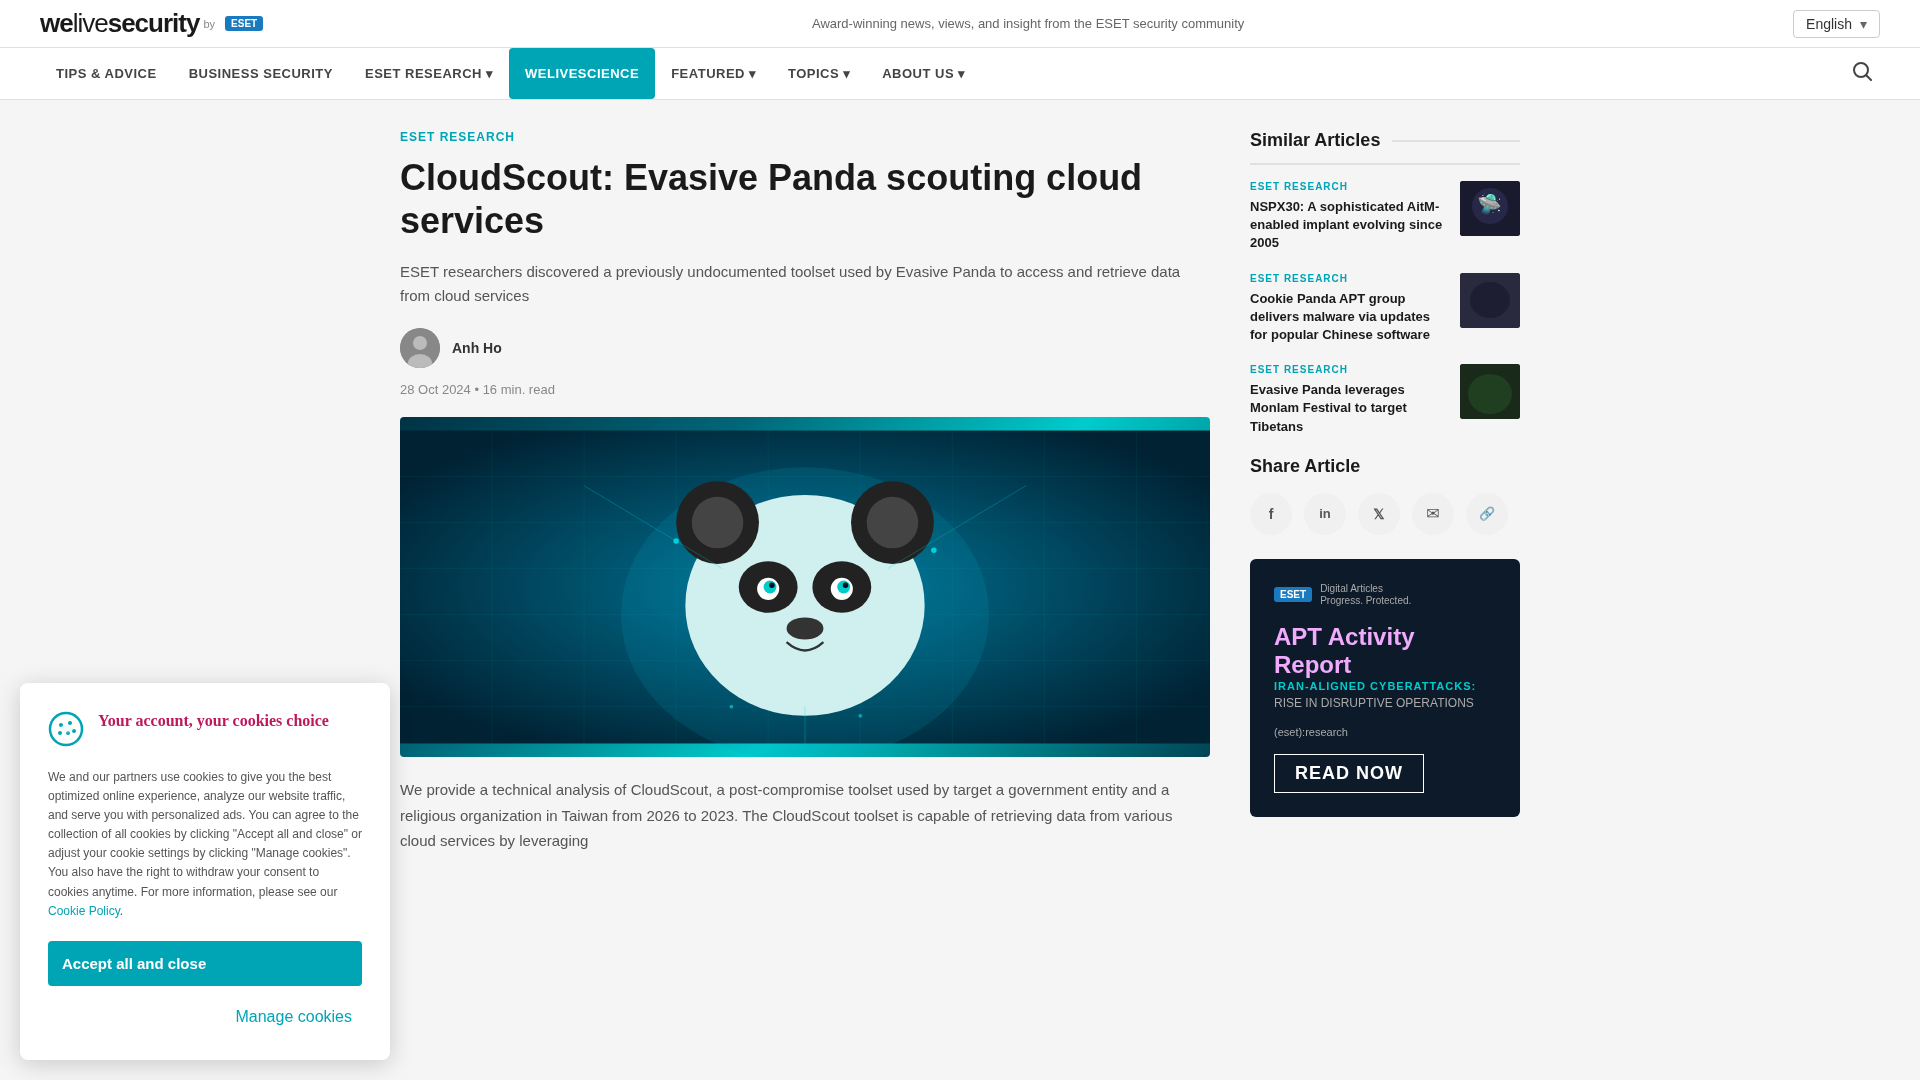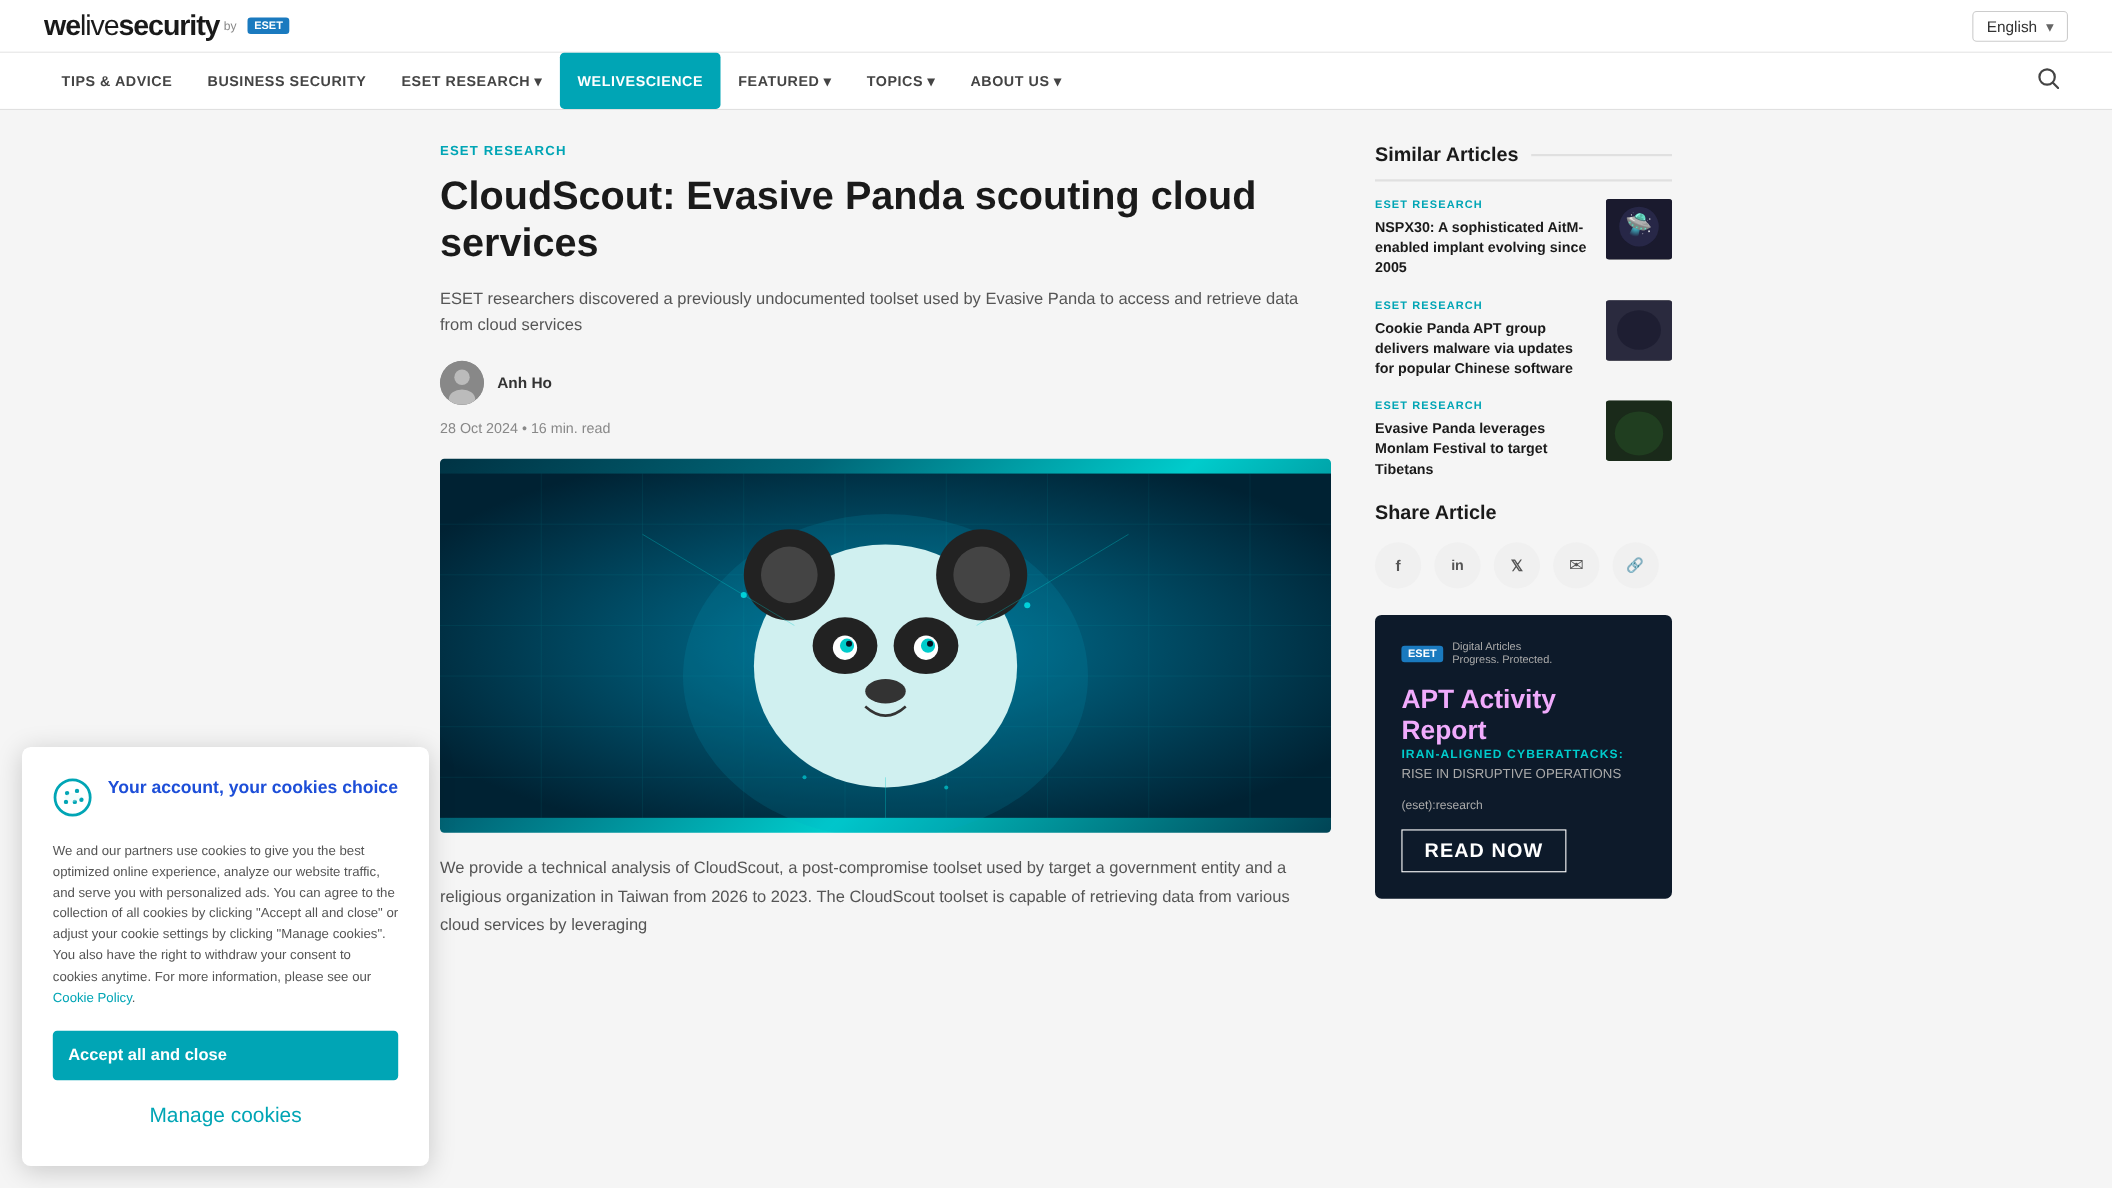--- a/index.html
+++ b/index.html
@@ -317,22 +317,23 @@
       margin-bottom: 14px;
     }
     .cookie-icon {
       font-size: 28px;
       color: #00a5b5;
       flex-shrink: 0;
     }
     .cookie-title {
       font-size: 16px;
       font-weight: bold;
-      color: #1d4ed8;
+      color: #be185d;
       line-height: 1.3;
+      font-family: Liberation Serif, serif;
     }
     .cookie-text {
       font-size: 12px;
       color: #555;
       line-height: 1.6;
       margin-bottom: 20px;
     }
     .cookie-text a {
       color: #00a5b5;
       text-decoration: none;
@@ -351,37 +352,38 @@
       margin-bottom: 12px;
       text-align: left;
     }
     .cookie-manage-btn {
       display: block;
       width: 100%;
       background: transparent;
       color: #00a5b5;
       border: none;
       padding: 10px;
-      font-size: 19px;
-      cursor: pointer;
-      text-align: center;
+      font-size: 16px;
+      cursor: pointer;
+      text-align: right;
       text-decoration: none;
     }
   </style>
 </head>
 <body>
 
 <div class="top-bar">
   <div class="logo">
     <span style="font-size:26px; font-weight:900; color:#1a1a1a; letter-spacing:-1px;">
       <span style="font-weight:900">we</span><span style="font-weight:300">live</span><span style="font-weight:900">security</span>
     </span>
     <span style="font-size:11px; color:#888; margin: 0 4px;">by</span>
     <span class="logo-eset">ESET</span>
   </div>
+  <div class="tagline">Award-winning news, views, and insight from the ESET security community</div>
   <div class="lang-selector">
     <span>English</span>
     <span class="arrow">▾</span>
   </div>
 </div>
 
 <div class="nav-bar">
   <div class="nav-items">
     <div class="nav-item">
       <span>TIPS &amp; ADVICE</span>

